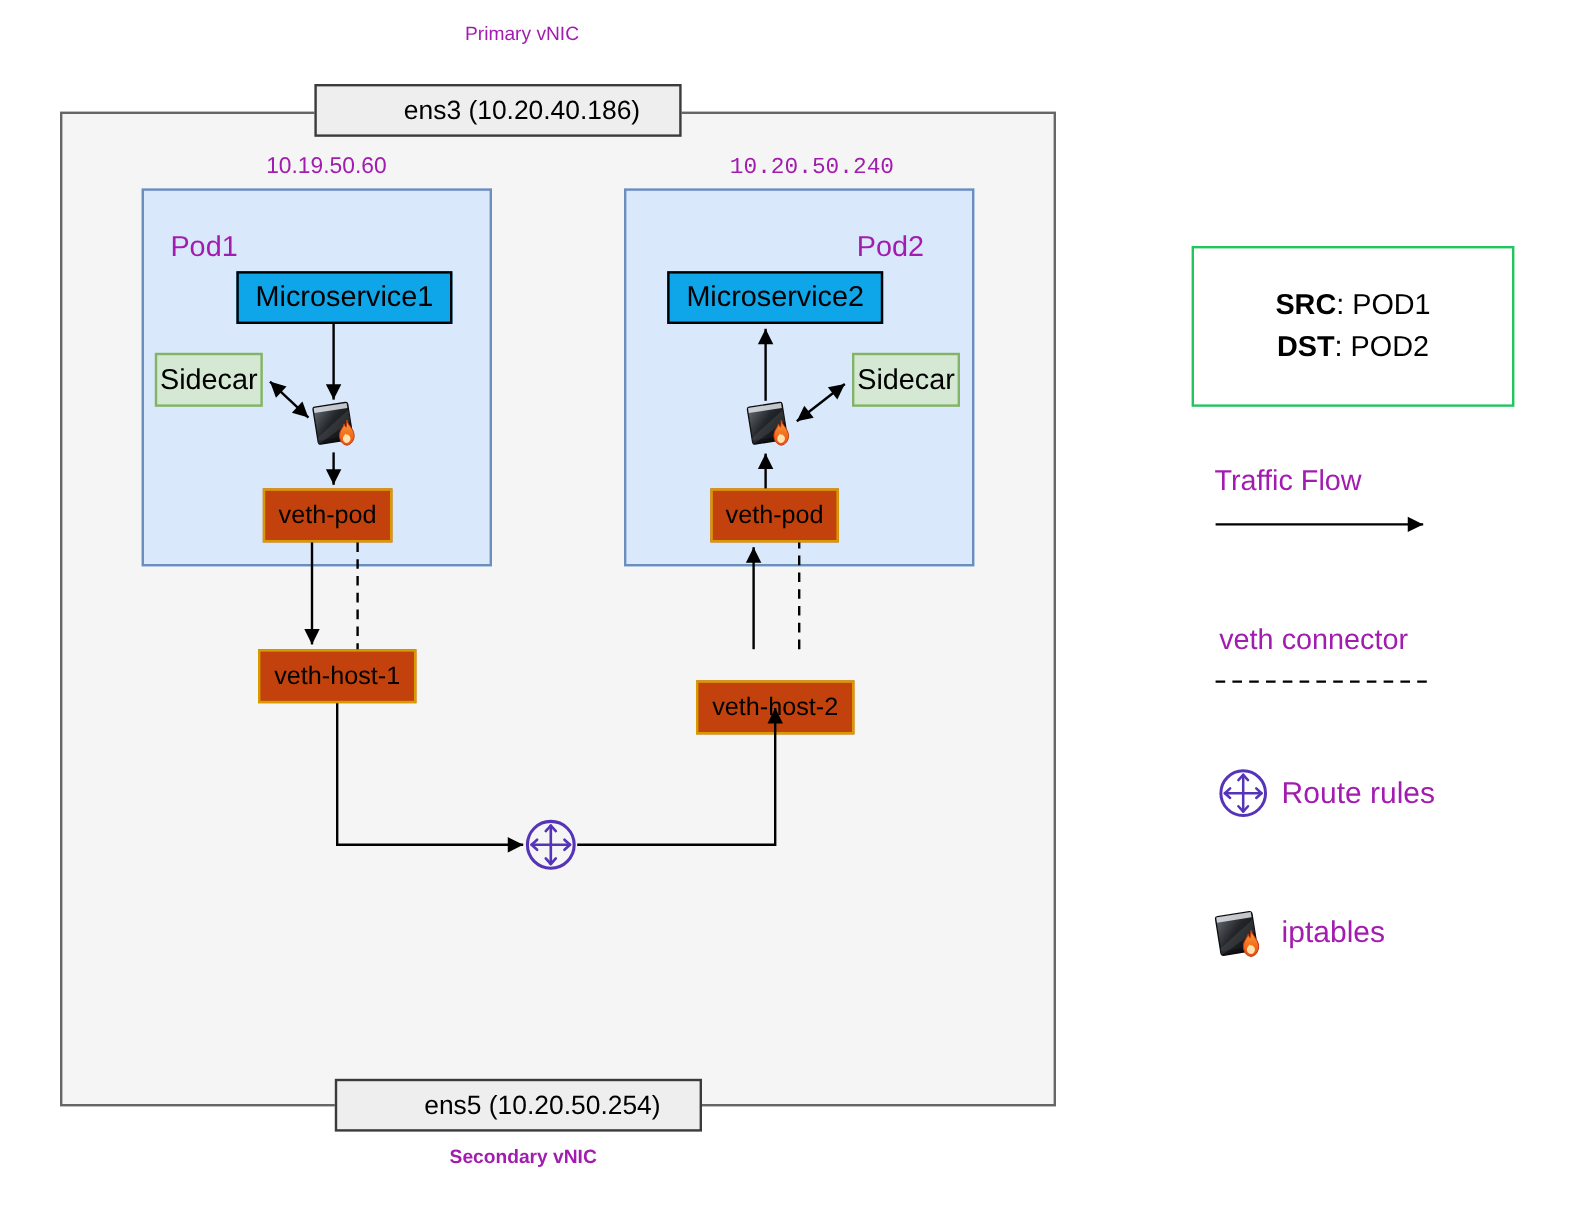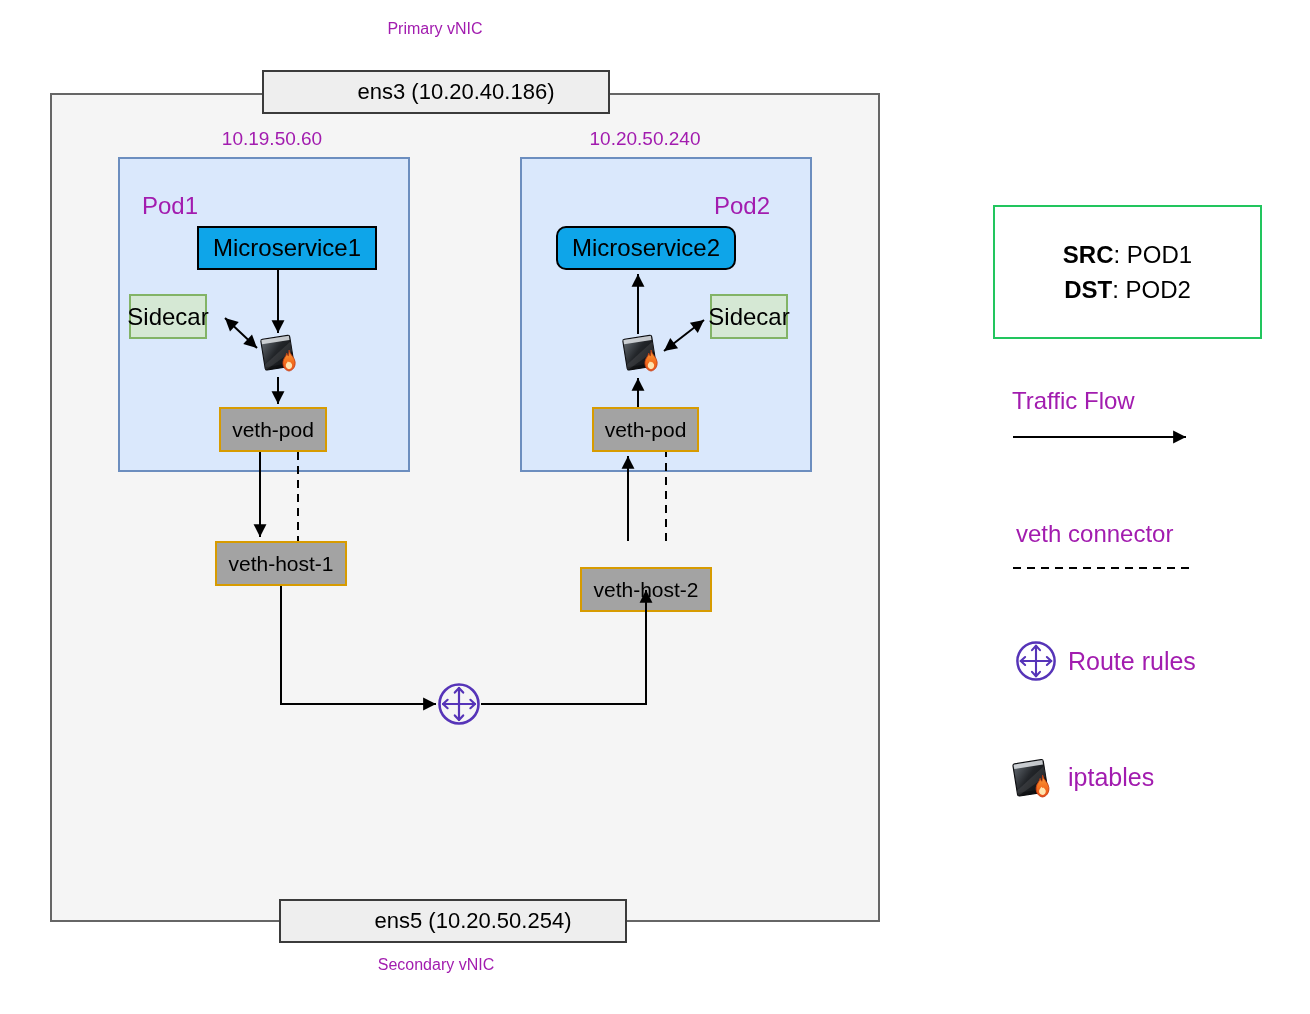--- a/index.html
+++ b/index.html
@@ -4,44 +4,44 @@
 <style>
   html,body{margin:0;padding:0;background:#fff;}
   .canvas{
     position:relative;width:1310px;height:1014px;background:#ffffff;
     font-family:"Liberation Sans", sans-serif;color:#000;overflow:hidden;
   }
   .node{position:absolute;box-sizing:border-box;display:flex;align-items:center;justify-content:center;white-space:nowrap;}
   .lbl{position:absolute;white-space:nowrap;color:#a21caf;}
   
   .outer-box{left:50px;top:93px;width:830px;height:829px;background:#f5f5f5;border:2px solid #666666;z-index:1;}
-  .nic-box{width:348px;height:44px;background:#eeeeee;border:2px solid #3b3b3b;font-size:22px;z-index:4;padding-left:40px;}
+  .nic-box{width:306px;height:44px;background:#eeeeee;border:2px solid #3b3b3b;font-size:22px;z-index:4;padding-left:40px;}
   .nic-ens3{left:262px;top:70px;}
   .nic-ens5{left:279px;top:899px;}
   
   .pod-box{top:157px;width:292px;height:315px;background:#dae8fc;border:2px solid #6c8ebf;z-index:2;}
   .pod1{left:118px;}
   .pod2{left:520px;}
   .pod-title{font-size:24px;top:177px;z-index:3;margin-top:15px;}
   .ms-box{top:226px;width:180px;height:44px;background:#0ea5e9;border:2px solid #000000;font-size:24px;z-index:3;}
-  .ms1{left:197px;} .ms2{left:556px;border-radius:10px;}
-  .sidecar-box{top:294px;width:78px;height:45px;background:#d5e8d4;border:2px solid #82b366;font-size:24px;z-index:3;}
+  .ms1{left:197px;} .ms2{left:556px;}
+  .sidecar-box{top:294px;width:90px;height:45px;background:#d5e8d4;border:2px solid #82b366;font-size:24px;z-index:3;}
   .sc1{left:129px;} .sc2{left:710px;}
-  .veth-box{background:#a3a3a3;border:2px solid #d79b00;font-size:21px;z-index:3;}
+  .veth-box{background:#c2410c;border:2px solid #d79b00;font-size:21px;z-index:3;}
   .vp1{left:219px;top:407px;width:108px;height:45px;}
   .vp2{left:592px;top:407px;width:107px;height:45px;}
   .vh1{left:215px;top:541px;width:132px;height:45px;}
   .vh2{left:580px;top:567px;width:132px;height:45px;}
   
   .vnic-lbl{font-size:16px;}
   .primary-vnic{left:335px;top:20px;width:200px;text-align:center;}
-  .secondary-vnic{left:336px;top:956px;width:200px;text-align:center;}
+  .secondary-vnic{left:336px;top:956px;width:200px;text-align:center;font-weight:bold;}
   .ip-lbl{font-size:19px;z-index:2;}
   .ip1{left:172px;top:128px;width:200px;text-align:center;}
-  .ip2{left:545px;top:128px;width:200px;text-align:center;}
+  .ip2{left:545px;top:128px;width:200px;text-align:right;font-family:Liberation Mono, monospace;}
   
   .legend-box{left:993px;top:205px;width:269px;height:134px;background:#ffffff;border:2px solid #22c55e;
     flex-direction:column;font-size:24px;line-height:35px;}
   .legend-box b{font-weight:bold;}
   .traffic-flow-lbl{left:1012px;top:387px;font-size:24px;}
   .veth-connector-lbl{left:1016px;top:520px;font-size:24px;}
   .route-rules-lbl{left:1068px;top:647px;font-size:25px;}
   .iptables-lbl{left:1068px;top:763px;font-size:25px;}
   
   .wires{position:absolute;left:0;top:0;width:1310px;height:1014px;z-index:5;pointer-events:none;}

